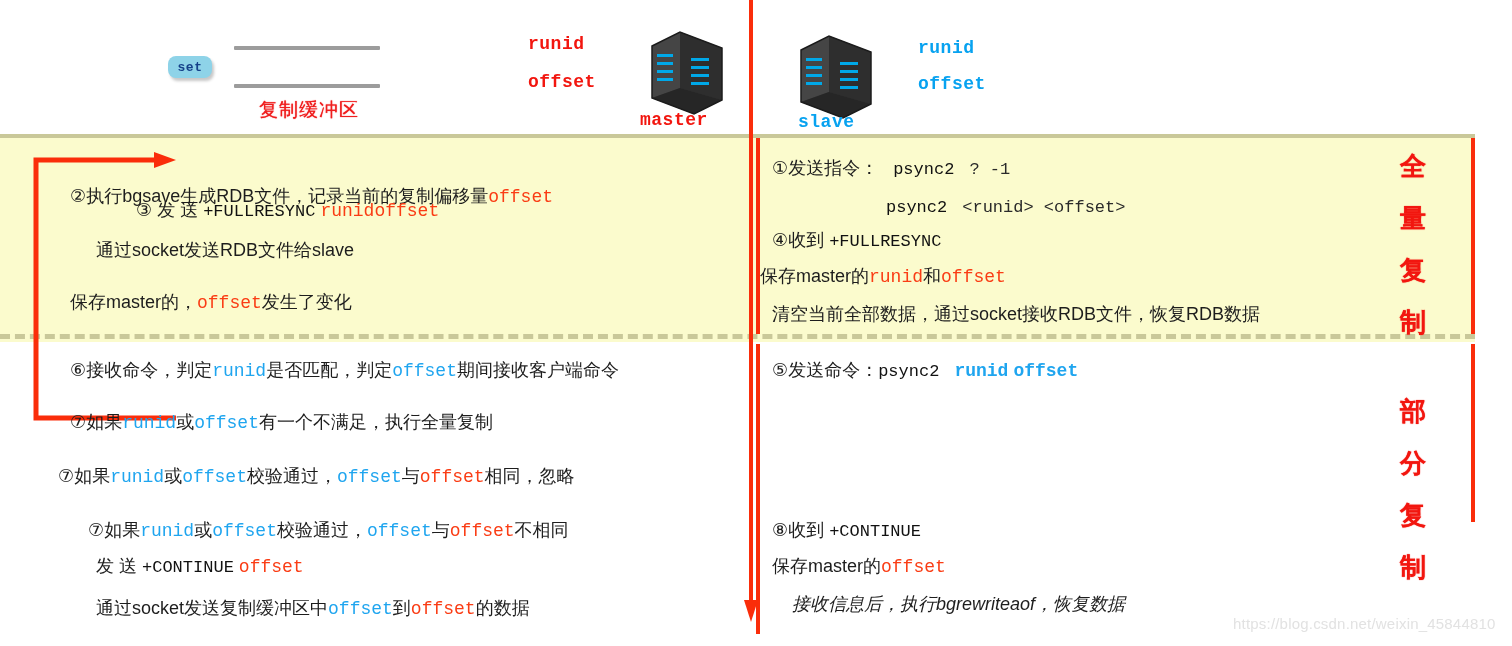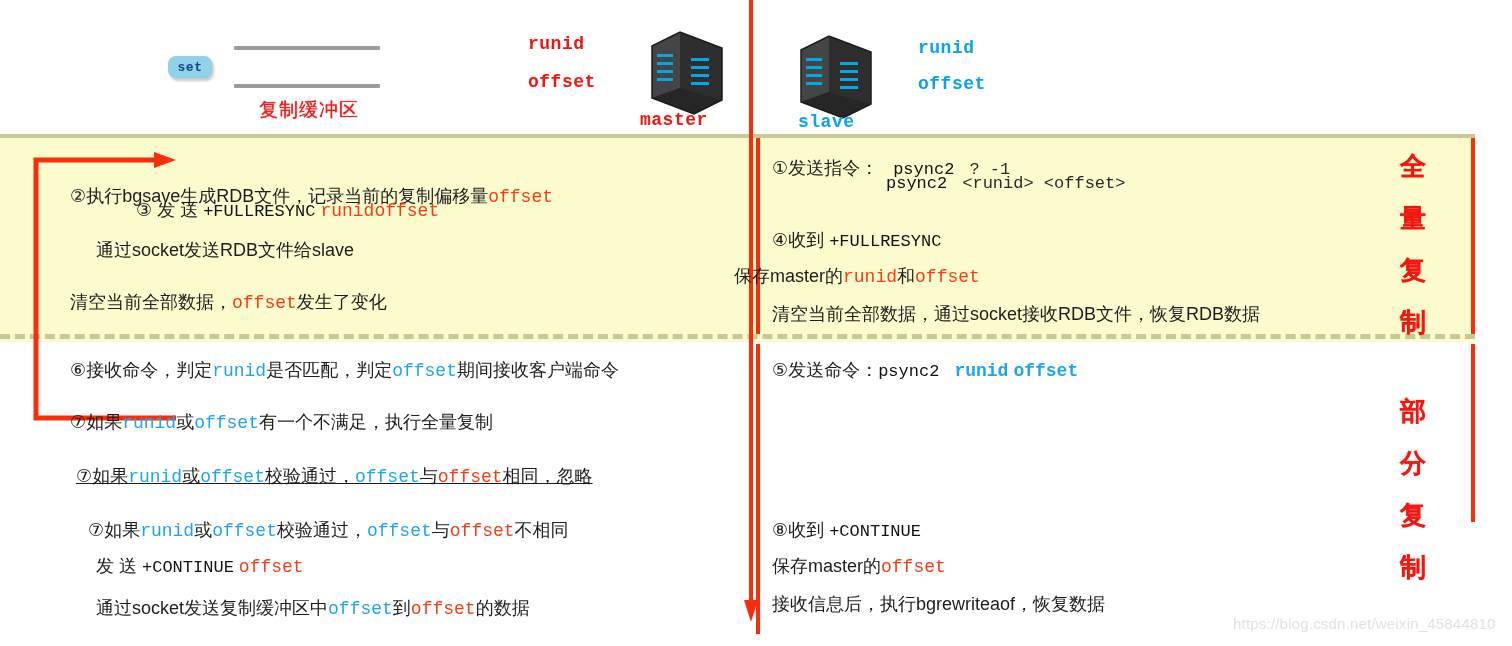--- a/index.html
+++ b/index.html
@@ -75,35 +75,35 @@
   .mg{font-family:"Liberation Mono","DejaVu Sans Mono",monospace;font-size:17px;color:#2a2a2a;}
   .cmd{font-family:"Liberation Mono","DejaVu Sans Mono",monospace;font-weight:normal;font-size:17px;color:#111;}
 
   
   #L1{left:70px;top:152px;margin-top:32px;}
   #L2{left:88px;top:198px;margin-left:48px;}
   #L3{left:96px;top:238px;}
   #L4{left:70px;top:290px;}
   #L5{left:70px;top:358px;}
   #L6{left:70px;top:410px;}
-  #L7{left:76px;top:464px;text-decoration:underline;}
+  #L7{left:58px;top:464px;}
   #L8{left:70px;top:518px;margin-left:18px;}
   #L9{left:96px;top:554px;text-align:right;}
   #L10{left:96px;top:596px;}
 
   
   #R1{left:772px;top:156px;}
-  #R2{left:886px;top:172px;}
+  #R2{left:886px;top:196px;}
   #R3{left:772px;top:228px;text-align:center;}
-  #R4{left:734px;top:264px;}
+  #R4{left:760px;top:264px;}
   #R5{left:772px;top:302px;}
   #R6{left:772px;top:358px;}
   #R7{left:772px;top:518px;}
   #R8{left:772px;top:554px;}
-  #R9{left:772px;top:592px;}
+  #R9{left:792px;top:592px;font-style:italic;}
 
   
   .vlabel{
     position:absolute;color:#f2160f;font-weight:bold;font-size:26px;
     text-align:center;width:46px;letter-spacing:0;
     text-shadow:0 0 1px #f2160f;
   }
   .vlabel span{display:block;line-height:52px;}
   #full-vlabel{left:1390px;top:140px;}
   #partial-vlabel{left:1390px;top:385px;}
@@ -189,21 +189,21 @@
   <polyline points="160,272 20,272 20,14 140,14" fill="none" stroke="#fa2d0a" stroke-width="5"></polyline>
   <polygon points="160,14 138,6 138,22" fill="#fa2d0a"></polygon>
 </svg>
 
 <div id="L1" class="line"><span>②执行bgsave生成RDB文件，记录当前的复制偏移量</span><span class="red mono">offset</span></div>
 
 <div id="L2" class="line"><span>③ 发 送 </span><span class="cmd">+FULLRESYNC</span><span>&nbsp;</span><span class="red mono">runid</span><span class="red mono">offset</span></div>
 
 <div id="L3" class="line">通过socket发送RDB文件给slave</div>
 
-<div id="L4" class="line"><span>清空当前全部数据，</span><span class="red mono">offset</span><span>发生了变化</span></div>
+<div id="L4" class="line"><span>保存master的，</span><span class="red mono">offset</span><span>发生了变化</span></div>
 
 <div id="L5" class="line"><span>⑥接收命令，判定</span><span class="blue mono">runid</span><span>是否匹配，判定</span><span class="blue mono">offset</span><span>期间接收客户端命令</span></div>
 
 <div id="L6" class="line"><span>⑦如果</span><span class="blue mono">runid</span><span>或</span><span class="blue mono">offset</span><span>有一个不满足，执行全量复制</span></div>
 
 <div id="L7" class="line"><span>⑦如果</span><span class="blue mono">runid</span><span>或</span><span class="blue mono">offset</span><span>校验通过，</span><span class="blue mono">offset</span><span>与</span><span class="red mono">offset</span><span>相同，忽略</span></div>
 
 <div id="L8" class="line"><span>⑦如果</span><span class="blue mono">runid</span><span>或</span><span class="blue mono">offset</span><span>校验通过，</span><span class="blue mono">offset</span><span>与</span><span class="red mono">offset</span><span>不相同</span></div>
 
 <div id="L9" class="line"><span>发 送 </span><span class="cmd">+CONTINUE</span><span>&nbsp;</span><span class="red mono">offset</span></div>

